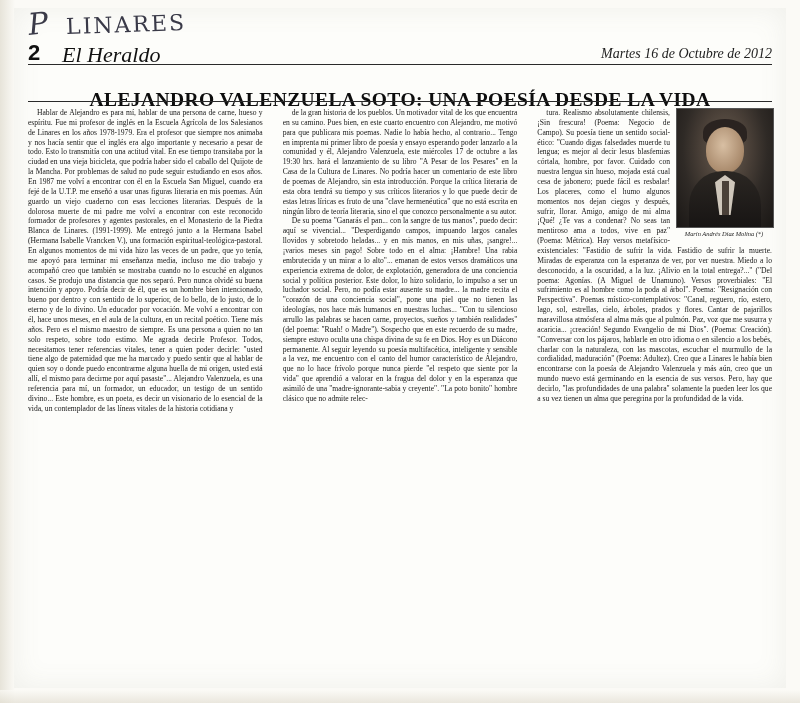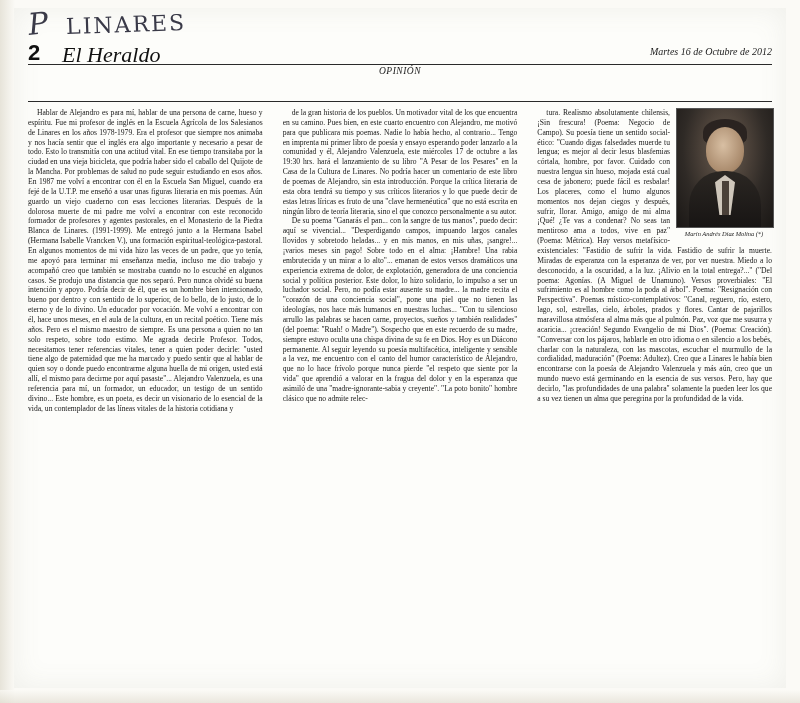--- a/index.html
+++ b/index.html
@@ -84,21 +84,21 @@
     position: absolute;
     left: 34px; top: 2px;
     font-size: 22px;
     font-style: italic;
     font-family: "Liberation Serif", serif;
     color: #111;
   }
   .issue-date {
     position: absolute;
     right: 0; top: 6px;
-    font-size: 10px;
+    font-size: 14px;
     font-style: italic;
     color: #222;
   }
   .masthead-rule {
     position: absolute;
     left: 28px;
     top: 64px;
     width: 744px;
     height: 1px;
     background: #2a2a2a;
@@ -240,22 +240,22 @@
 
   <div class="handwriting hw-p">P</div>
   <div class="handwriting hw-word">LINARES</div>
 
   <div class="masthead">
     <span class="page-number">2</span>
     <span class="paper-name">El Heraldo</span>
     <span class="issue-date">Martes 16 de Octubre de 2012</span>
   </div>
   <div class="masthead-rule"></div>
-  <div class="section-label">OPINIÓN</div>
-
+
+  <h1 class="headline">ALEJANDRO VALENZUELA SOTO: UNA POESÍA DESDE LA VIDA</h1>
   <div class="headline-rule"></div>
 
   <div class="columns">
 
     <div class="col">
       <p class="first">Hablar de Alejandro es para mí, hablar de una persona de carne, hueso y espíritu. Fue mi profesor de inglés en la Escuela Agrícola de los Salesianos de Linares en los años 1978-1979. Era el profesor que siempre nos animaba y nos hacía sentir que el inglés era algo importante y necesario a pesar de todo. Esto lo transmitía con una actitud vital. En ese tiempo transitaba por la ciudad en una vieja bicicleta, que podría haber sido el caballo del Quijote de la Mancha. Por problemas de salud no pude seguir estudiando en esos años. En 1987 me volví a encontrar con él en la Escuela San Miguel, cuando era fejé de la U.T.P. me enseñó a usar unas figuras literaria en mis poemas. Aún guardo un viejo cuaderno con esas lecciones literarias. Después de la dolorosa muerte de mi padre me volví a encontrar con este reconocido formador de profesores y agentes pastorales, en el Monasterio de la Piedra Blanca de Linares. (1991-1999). Me entregó junto a la Hermana Isabel (Hermana Isabelle Vrancken V.), una formación espiritual-teológica-pastoral. En algunos momentos de mi vida hizo las veces de un padre, que yo tenía, me apoyó para terminar mi enseñanza media, incluso me dio trabajo y acompañó creo que también se mostraba cuando no lo escuché en algunos casos. Se produjo una distancia que nos separó. Pero nunca olvidé su buena intención y apoyo. Podría decir de él, que es un hombre bien intencionado, bueno por dentro y con sentido de lo superior, de lo bello, de lo justo, de lo eterno y de lo divino. Un educador por vocación. Me volví a encontrar con él, hace unos meses, en el aula de la cultura, en un recital poético. Tiene más años. Pero es el mismo maestro de siempre. Es una persona a quien no tan solo respeto, sobre todo estimo. Me agrada decirle Profesor. Todos, necesitamos tener referencias vitales, tener a quien poder decirle: "usted tiene algo de paternidad que me ha marcado y puedo sentir que al hablar de quien soy o donde puedo encontrarme alguna huella de mi origen, usted está allí, el mismo para decirme por aquí pasaste"... Alejandro Valenzuela, es una referencia para mí, un formador, un educador, un testigo de un sentido divino... Este hombre, es un poeta, es decir un visionario de lo esencial de la vida, un contemplador de las líneas vitales de la historia cotidiana y</p>
     </div>
 
     <div class="col">
       <p class="first">de la gran historia de los pueblos. Un motivador vital de los que encuentra en su camino. Pues bien, en este cuarto encuentro con Alejandro, me motivó para que publicara mis poemas. Nadie lo había hecho, al contrario... Tengo en imprenta mi primer libro de poesía y ensayo esperando poder lanzarlo a la comunidad y él, Alejandro Valenzuela, este miércoles 17 de octubre a las 19:30 hrs. hará el lanzamiento de su libro "A Pesar de los Pesares" en la Casa de la Cultura de Linares. No podría hacer un comentario de este libro de poemas de Alejandro, sin esta introducción. Porque la crítica literaria de esta obra tendrá su tiempo y sus críticos literarios y lo que puede decir de estas letras líricas es fruto de una "clave hermenéutica" que no está escrita en ningún libro de teoría literaria, sino el que conozco personalmente a su autor.</p>

